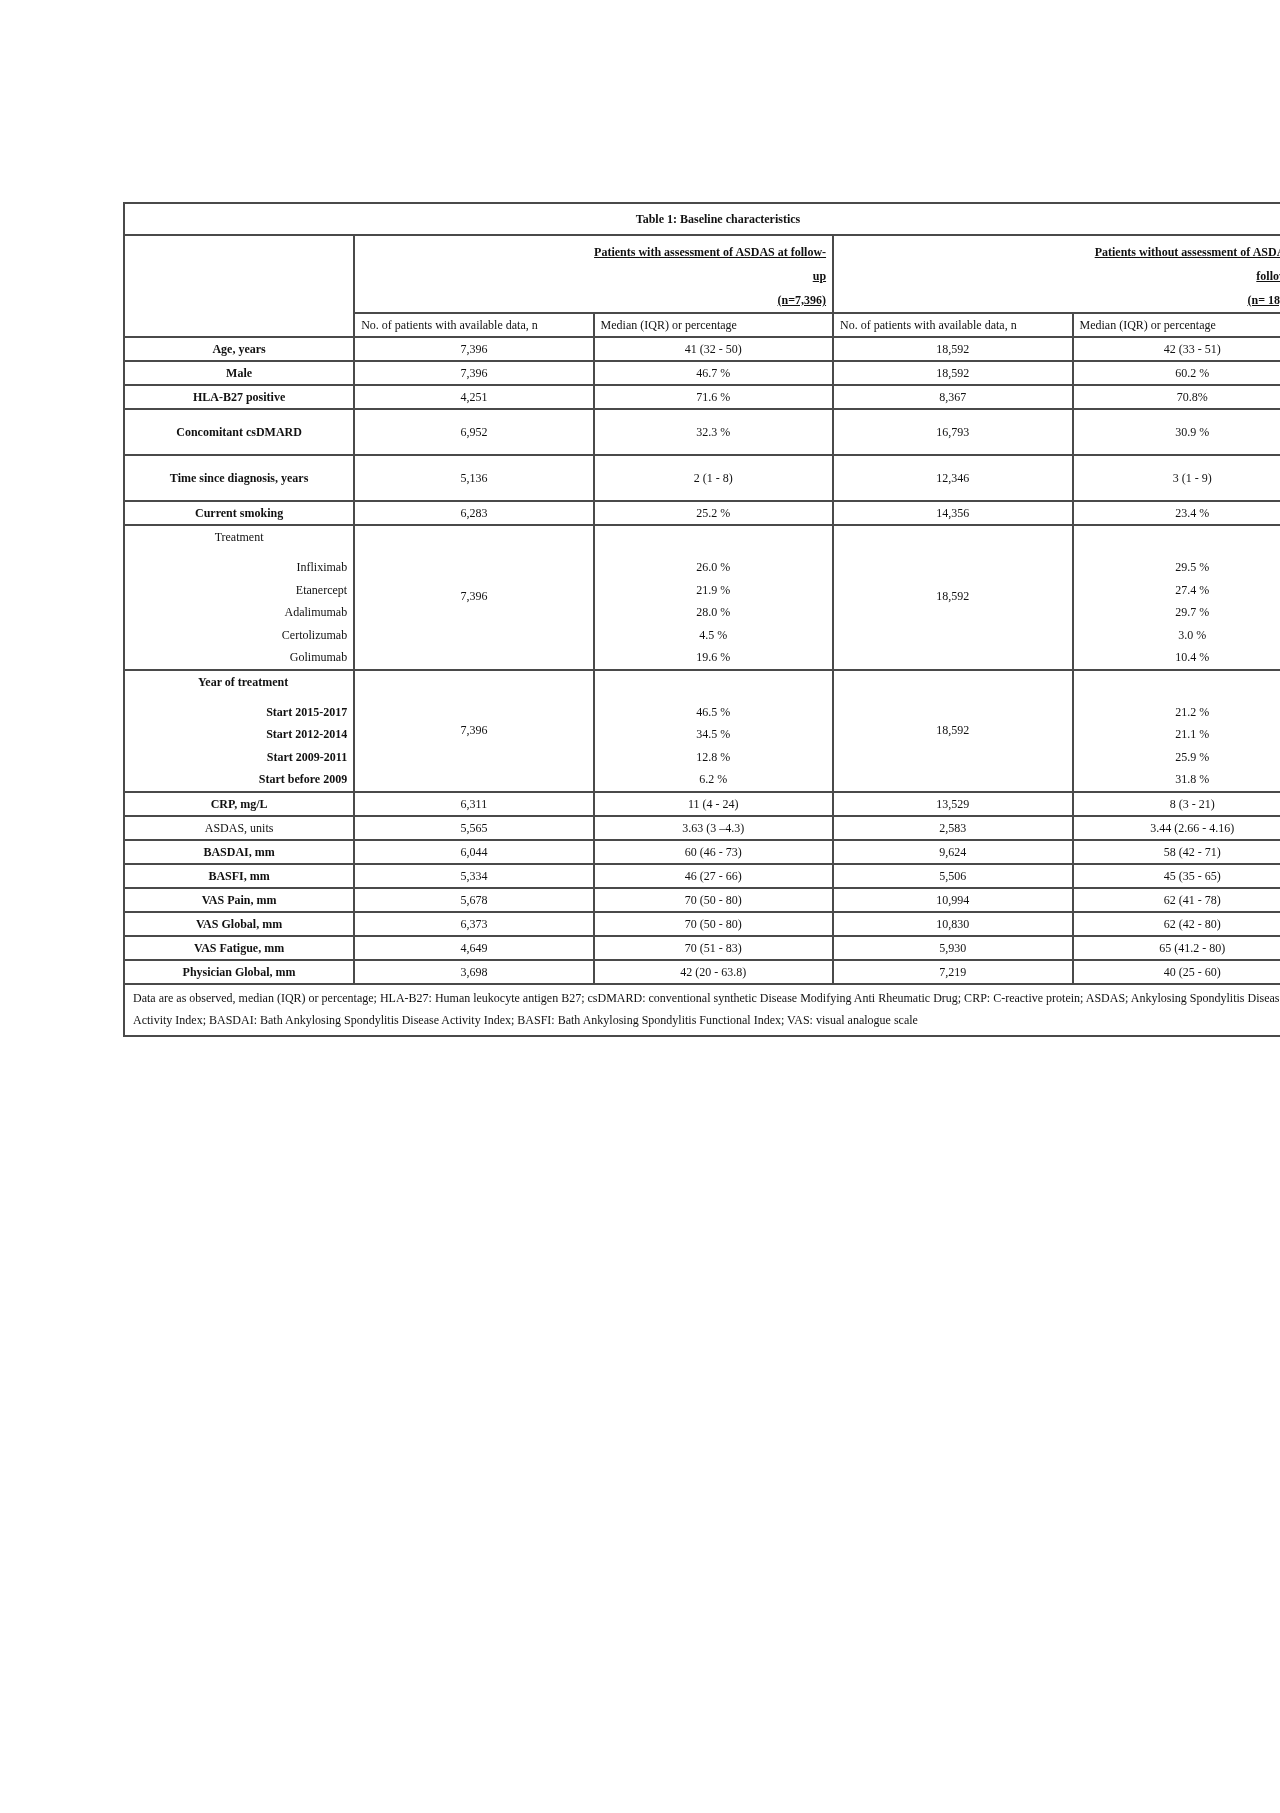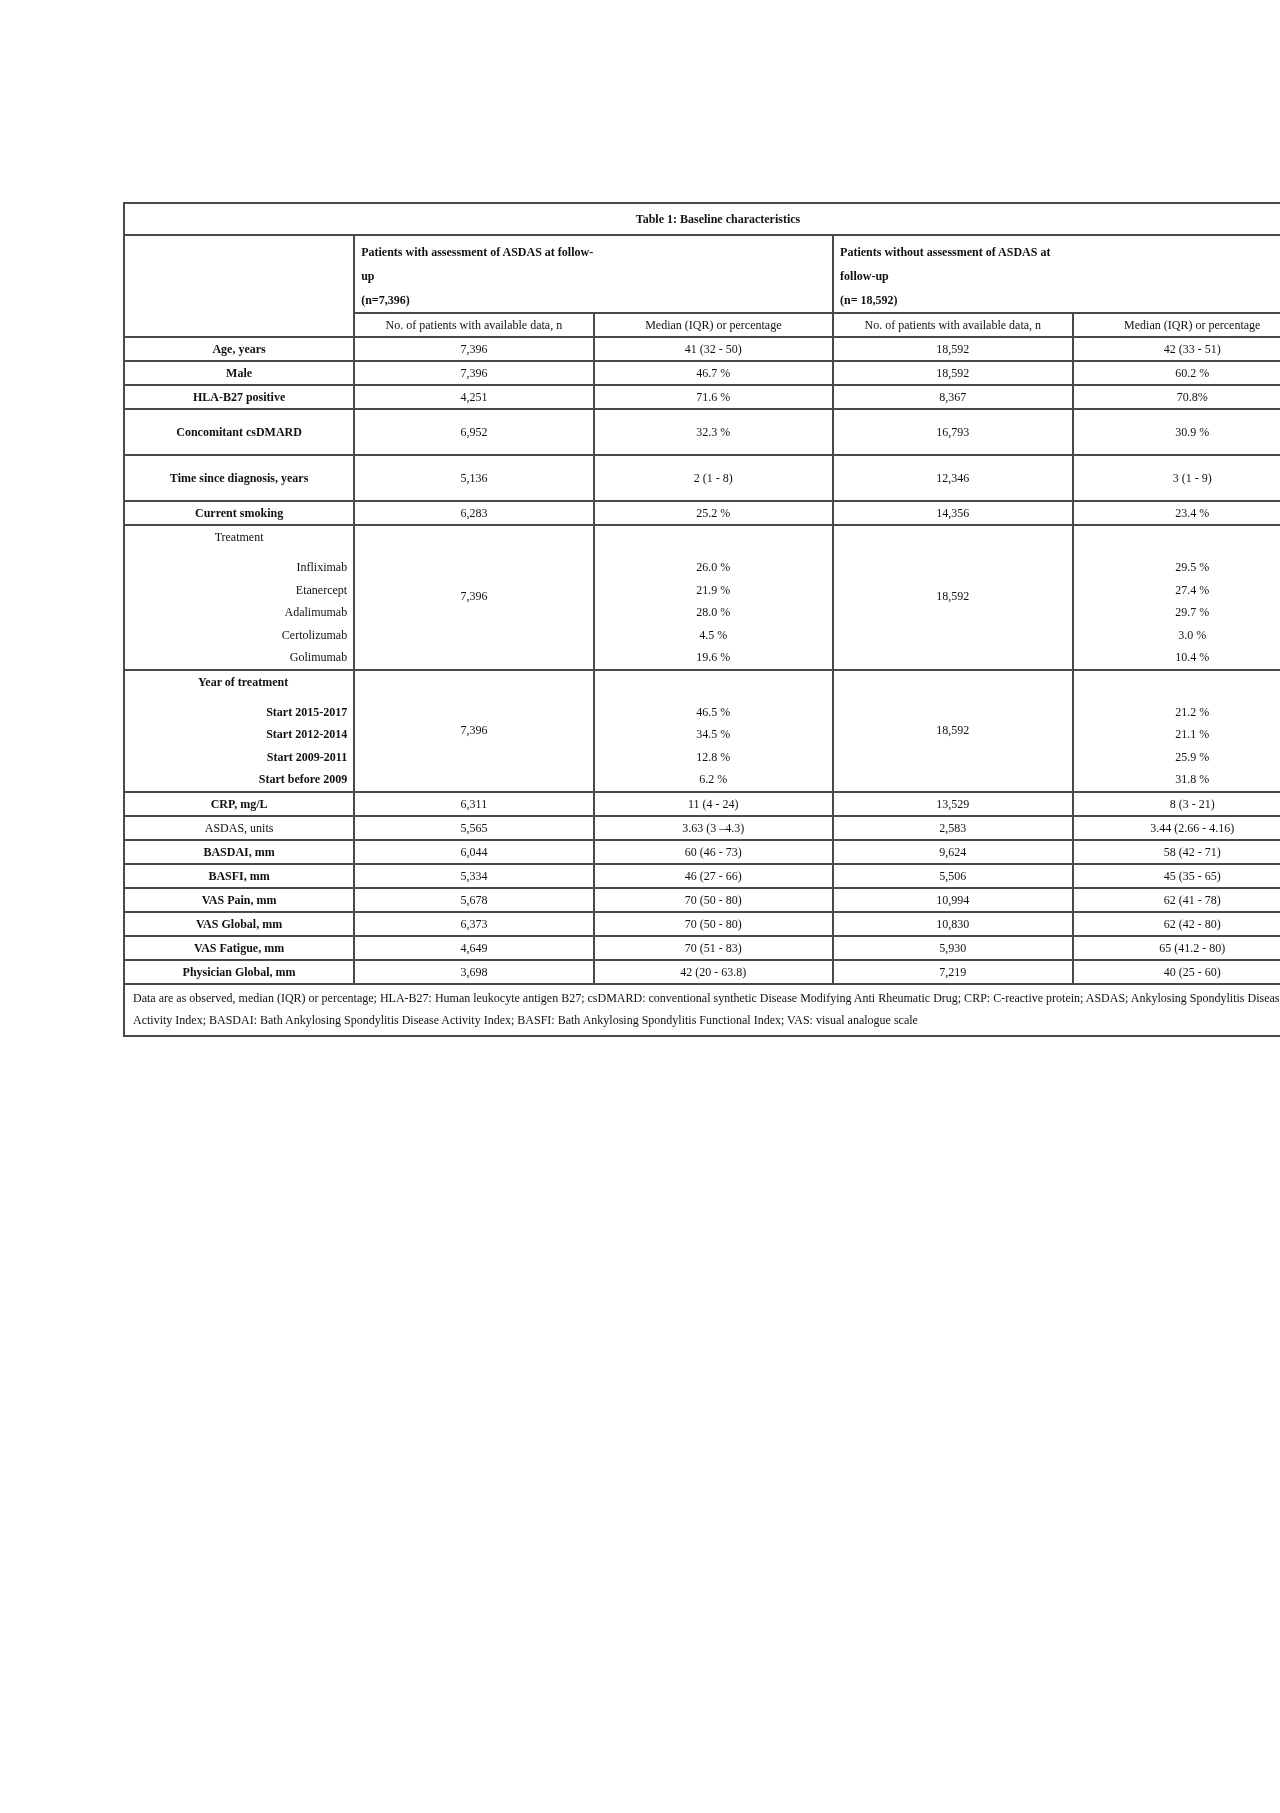--- a/index.html
+++ b/index.html
@@ -3,22 +3,22 @@
   <meta charset="utf-8">
   <style>
     html, body { margin: 0; padding: 0; background: #ffffff; }
     body { width: 1280px; height: 1813px; position: relative; overflow: hidden;
            font-family: "Liberation Serif", "DejaVu Serif", serif; color: #111; }
     .page { position: absolute; left: 0; top: 0; width: 1280px; height: 1813px; background: #fff; }
     table.t1 { position: absolute; left: 123px; top: 202px; width: 1190px;
                border-collapse: collapse; font-size: 12px; line-height: 22px; padding-left: 20px; }
     table.t1 td, table.t1 th { border: 2px solid #4a4a4a; padding: 0 6px; vertical-align: middle; }
     .title-cell { text-align: center; font-weight: bold; height: 30px; }
-    .grp-head { text-align: left; font-weight: bold; vertical-align: top !important; padding-top: 4px !important; line-height: 24px; }
-    .sub-head { text-align: center; font-weight: normal; line-height: 22px; }
+    .grp-head { text-align: right; font-weight: bold; vertical-align: top !important; padding-top: 4px !important; line-height: 24px; text-decoration: underline; }
+    .sub-head { font-weight: normal; line-height: 22px; }
     .lbl { font-weight: bold; text-align: center; border-radius: 10px; }
     .lbl.plain { font-weight: normal; }
     .c { text-align: center; }
     .row1 td { height: 21px; }
     .row2 td { height: 44px; }
     .block td { vertical-align: top; padding-top: 6px; padding-bottom: 2px; }
     .block .head-line { height: 24px; }
     .block .sub { text-align: right; line-height: 22.5px; }
     .block .sub.bold { font-weight: bold; }
     .block .vals { text-align: center; line-height: 22.5px; }

